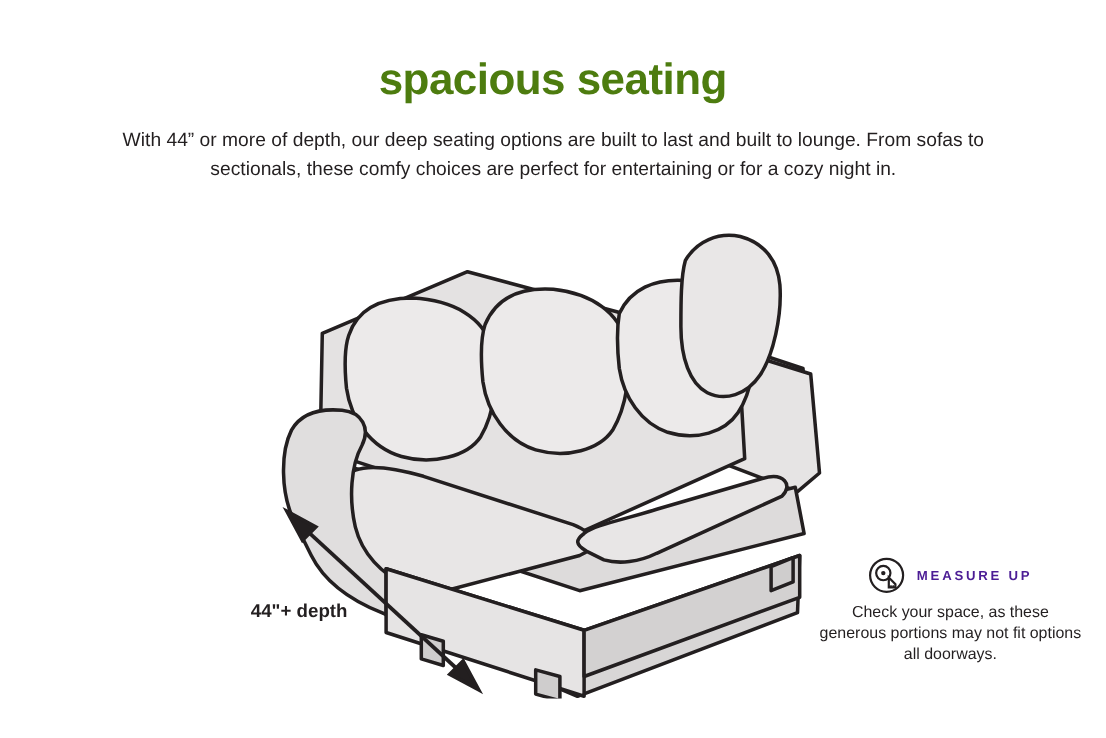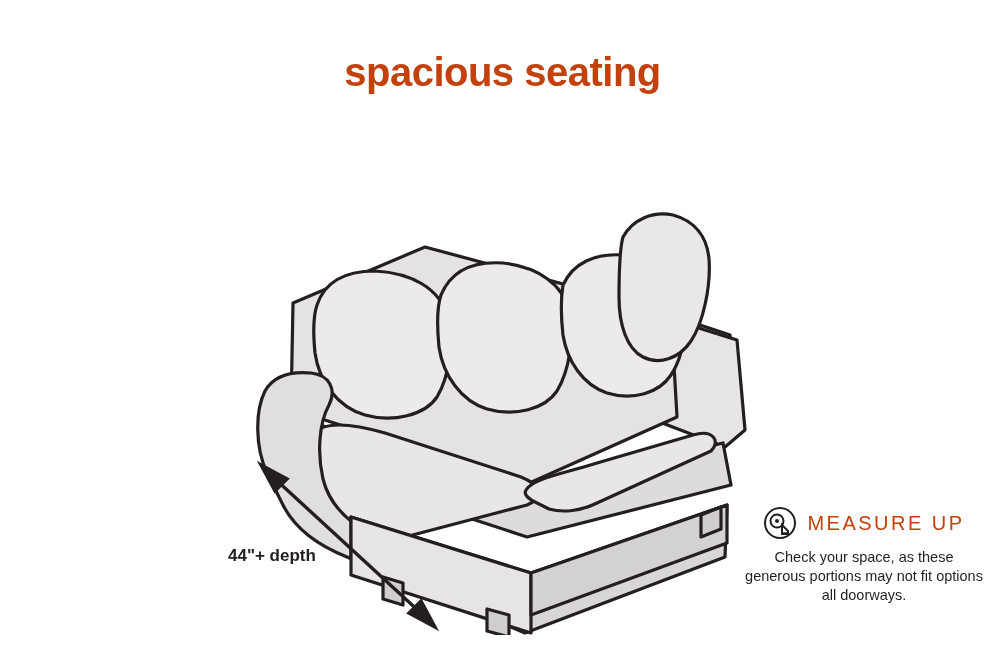--- a/index.html
+++ b/index.html
@@ -22,21 +22,21 @@
   }
   .headline {
     position: absolute;
     top: 50px;
     left: 0;
     width: 1005px;
     text-align: center;
     font-size: 40px;
     font-weight: bold;
     letter-spacing: -0.5px;
-    color: #c2410c;
+    color: #4d7c0f;
   }
   .subcopy {
     position: absolute;
     top: 114px;
     left: 88px;
     width: 830px;
     text-align: center;
     font-size: 17.5px;
     line-height: 1.5;
     color: #231f20;
@@ -65,39 +65,40 @@
     text-align: center;
   }
   .measure-head {
     display: flex;
     align-items: center;
     justify-content: center;
     gap: 10px;
     margin-bottom: 8px;
   }
   .measure-title {
-    font-size: 20px;
-    font-weight: normal;
+    font-size: 12px;
+    font-weight: bold;
     letter-spacing: 2.5px;
-    color: #c2410c;
+    color: #4c1d95;
   }
   .measure-note {
     font-size: 14.5px;
     line-height: 1.32;
     color: #231f20;
   }
   .tape-icon { display: block; }
 </style>
 </head>
 <body>
 
 <div class="page">
 
   <div class="headline">spacious seating</div>
 
+  <div class="subcopy">With 44” or more of depth, our deep seating options are built to last and built to lounge. From sofas to sectionals, these comfy choices are perfect for entertaining or for a cozy night in.</div>
 
   <div class="illustration">
     <svg viewBox="0 0 560 450" width="560" height="450" xmlns="http://www.w3.org/2000/svg">
       <g fill="#eceaea" stroke="#231f20" stroke-width="3.2" stroke-linejoin="round" stroke-linecap="round">
 
         <path d="M430 125 L505 150 L512 240 L500 252 L430 232 Z" fill="#e2e0e0"></path>
 
         <path d="M432 130 L512 155 L520 245 L500 262 L432 236 Z" fill="#e6e4e4"></path>
 
         <path d="M68 118 L200 62 L446 128 L452 232 L300 300 L66 224 Z" fill="#e4e2e2"></path>

